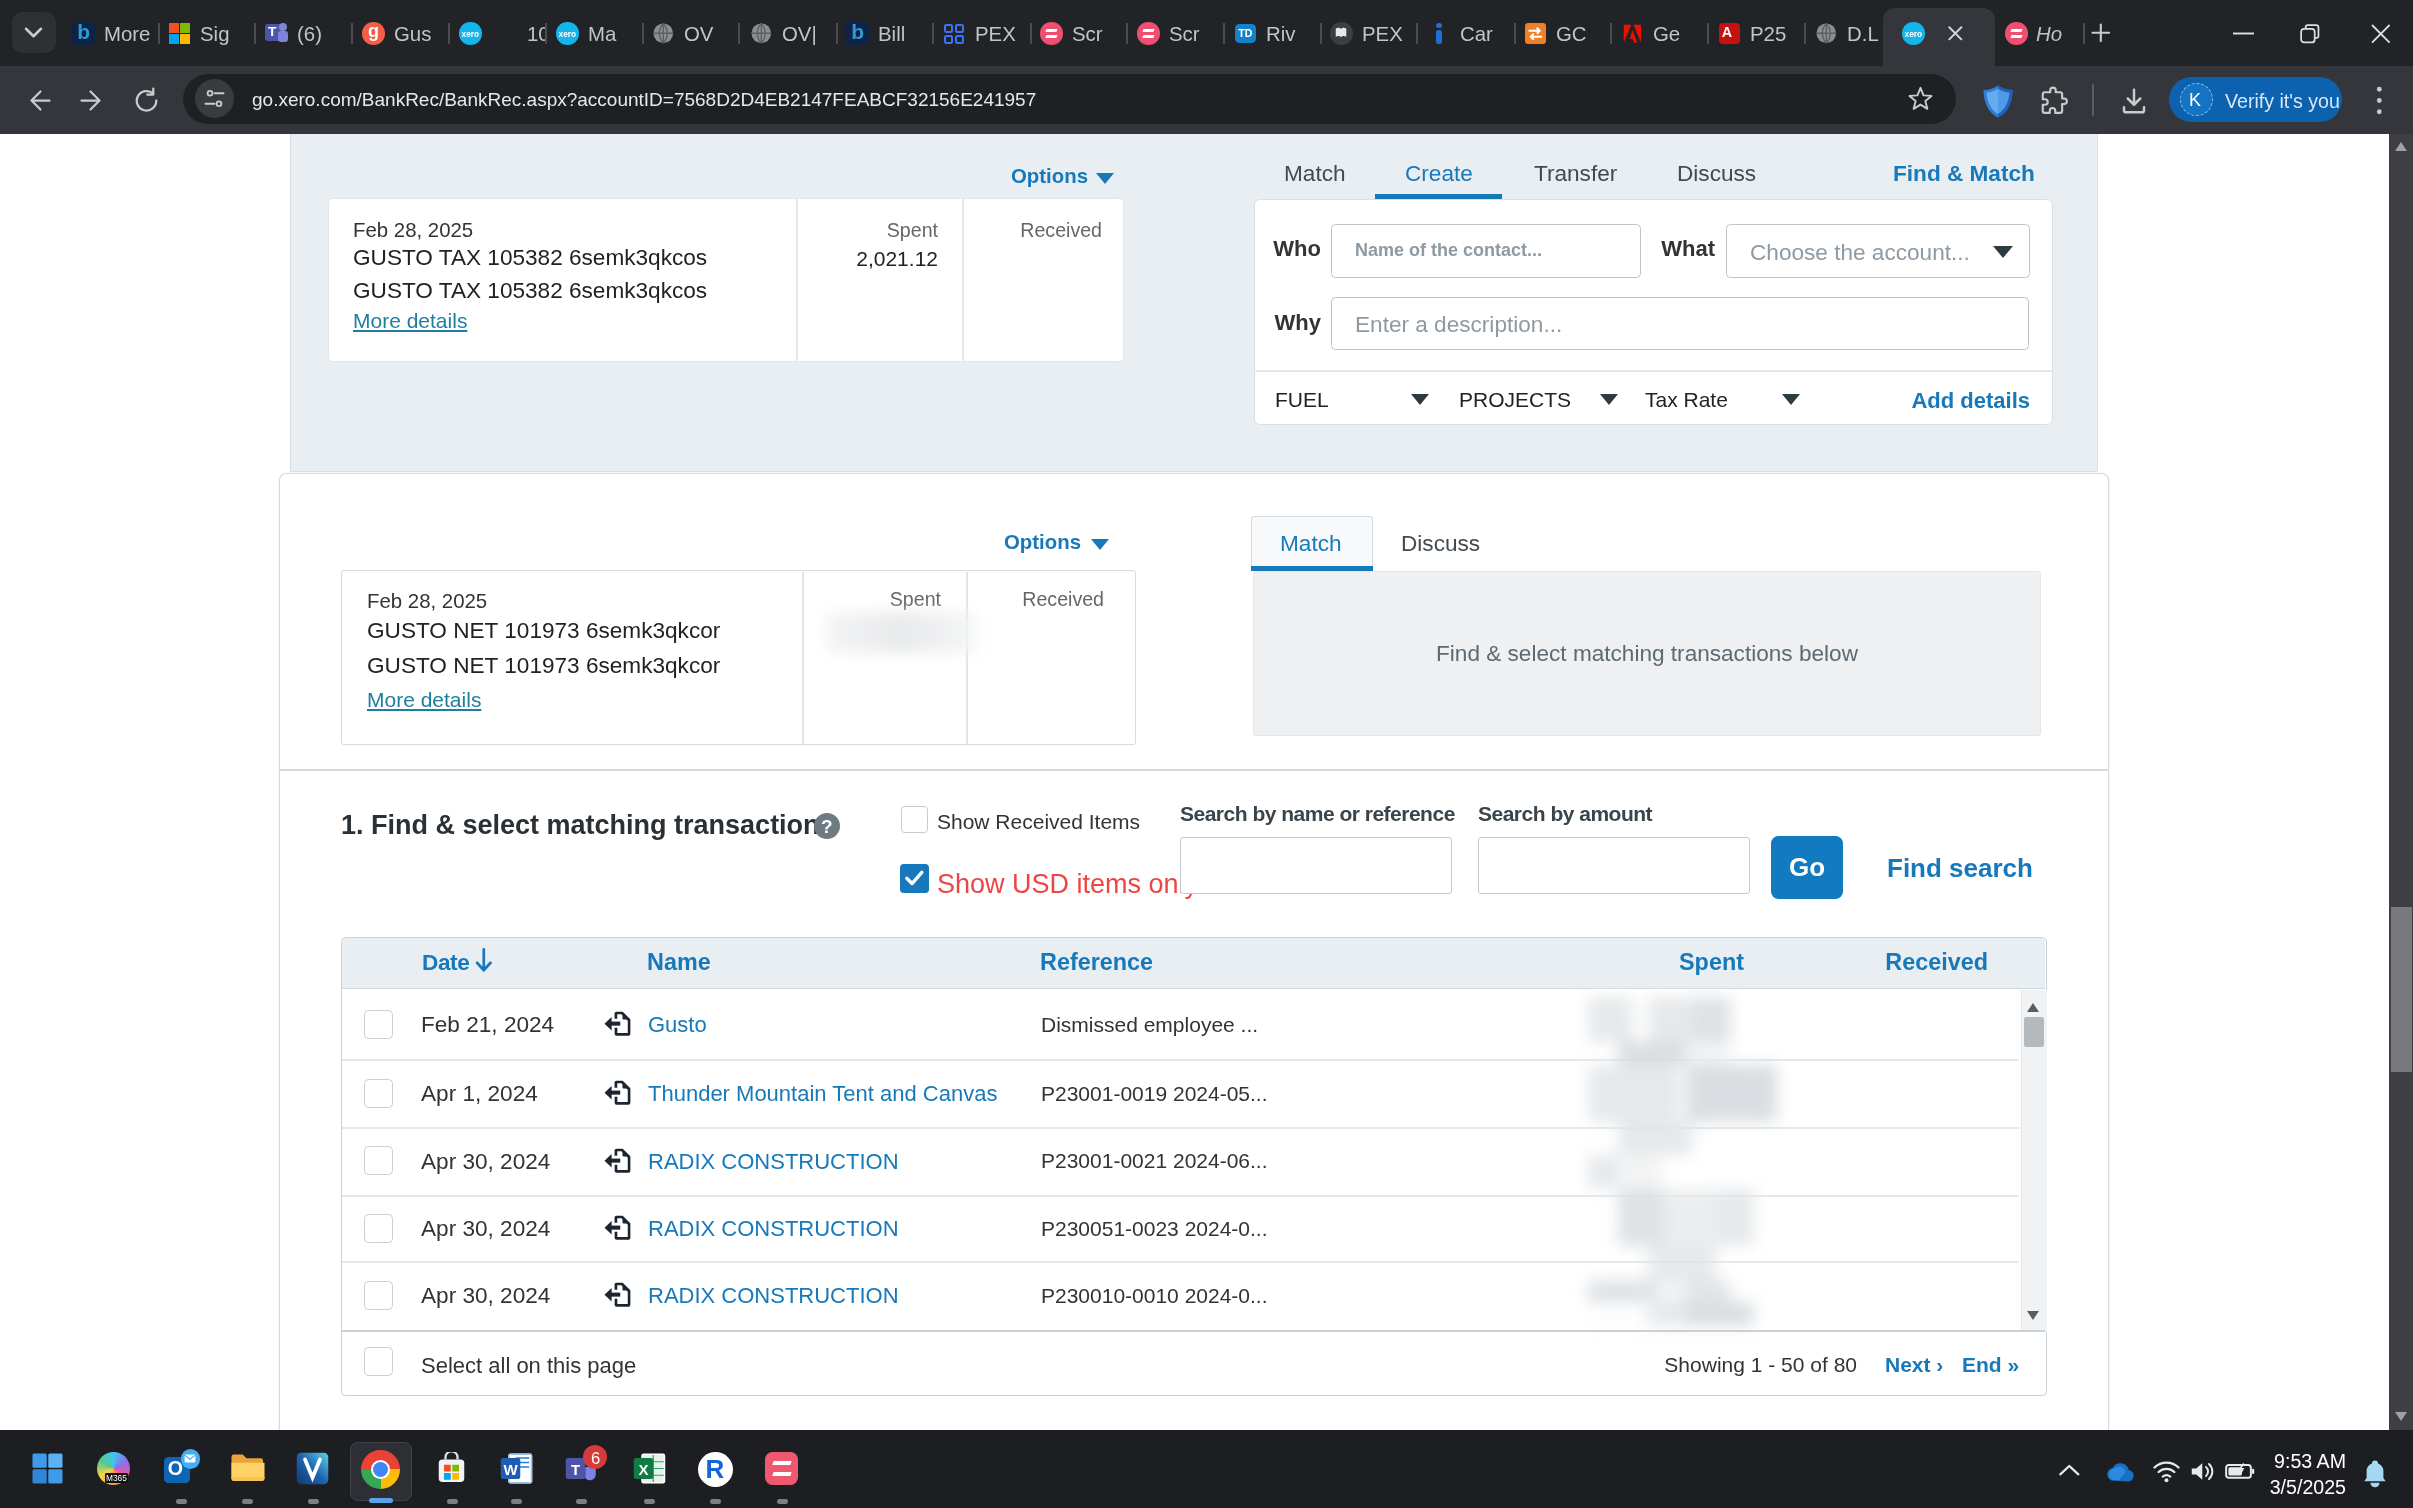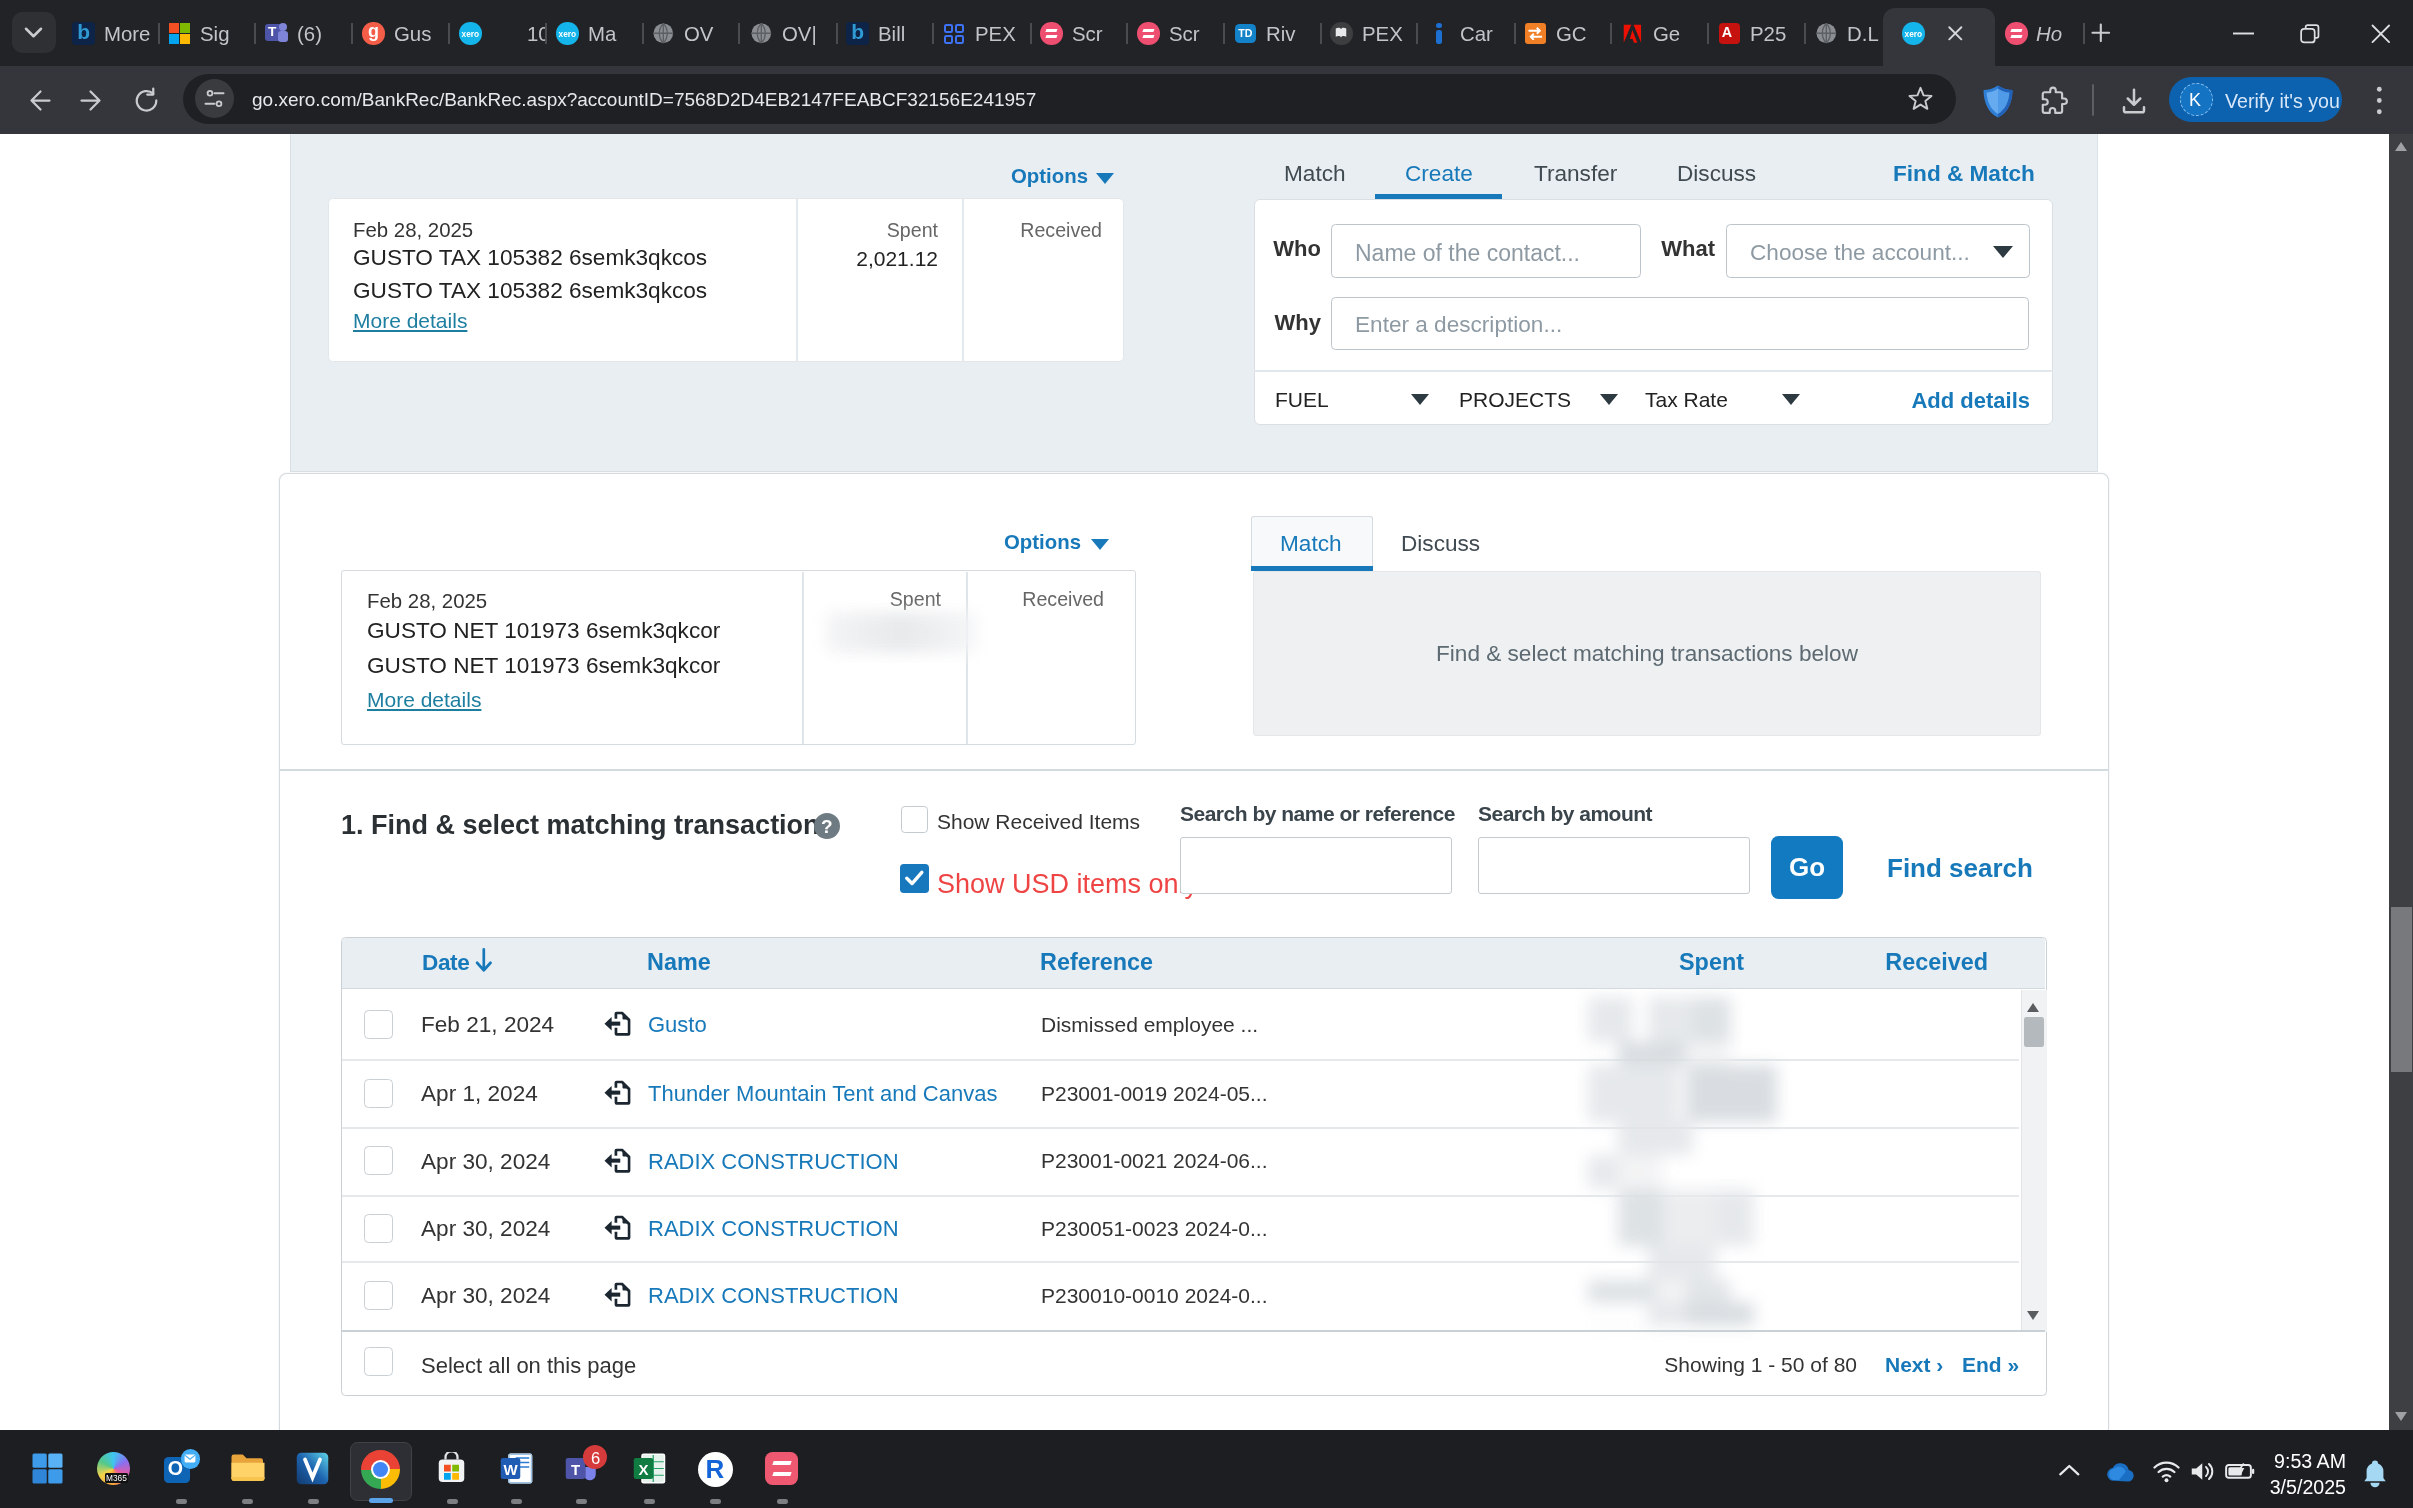--- a/index.html
+++ b/index.html
@@ -282,21 +282,21 @@
 <div style="position:absolute;right:1475px;top:247px;font-size:21px;color:#222;font-weight:400;white-space:nowrap;">2,021.12</div>
 <div style="position:absolute;left:1284px;top:161px;font-size:22.6px;color:#404a51;font-weight:400;white-space:nowrap;">Match</div>
 <div style="position:absolute;left:1405px;top:161px;font-size:22.6px;color:#1779ba;font-weight:400;white-space:nowrap;">Create</div>
 <div style="position:absolute;left:1534px;top:161px;font-size:22.6px;color:#404a51;font-weight:400;white-space:nowrap;">Transfer</div>
 <div style="position:absolute;left:1677px;top:161px;font-size:22.6px;color:#404a51;font-weight:400;white-space:nowrap;">Discuss</div>
 <div style="position:absolute;left:1893px;top:161px;font-size:22.6px;color:#1779ba;font-weight:700;white-space:nowrap;">Find &amp; Match</div>
 <div style="position:absolute;left:1375px;top:194px;width:127px;height:4.5px;background:#1779ba;"></div>
 <div style="position:absolute;left:1254px;top:199px;width:799px;height:226px;background:#fff;border-radius:6px;border:0.8px solid #d9dfe4;"></div>
 <div style="position:absolute;right:1092px;top:236px;font-size:22px;color:#333;font-weight:700;white-space:nowrap;">Who</div>
 <div style="position:absolute;left:1331px;top:224px;width:310px;height:54px;background:#fff;border:1.5px solid #bcc5cb;border-radius:4.5px;"></div>
-<div style="position:absolute;left:1355px;top:240px;font-size:23px;color:#8e9aa3;font-weight:400;white-space:nowrap;">Name of the contact...</div>
+<div style="position:absolute;left:1355px;top:240px;font-size:18px;color:#8e9aa3;font-weight:700;white-space:nowrap;">Name of the contact...</div>
 <div style="position:absolute;right:698px;top:236px;font-size:22px;color:#333;font-weight:700;white-space:nowrap;">What</div>
 <div style="position:absolute;left:1726px;top:224px;width:304px;height:54px;background:#fff;border:1.5px solid #bcc5cb;border-radius:4.5px;"></div>
 <div style="position:absolute;left:1750px;top:240px;font-size:22.6px;color:#8e9aa3;font-weight:400;white-space:nowrap;">Choose the account...</div>
 <div style="position:absolute;left:1993px;top:246px;width:0;height:0;border-left:10.6px solid transparent;border-right:10.6px solid transparent;border-top:12px solid #2d3a42;"></div>
 <div style="position:absolute;right:1092px;top:310px;font-size:22px;color:#333;font-weight:700;white-space:nowrap;">Why</div>
 <div style="position:absolute;left:1331px;top:297px;width:698px;height:53px;background:#fff;border:1.5px solid #bcc5cb;border-radius:4.5px;"></div>
 <div style="position:absolute;left:1355px;top:312px;font-size:22.6px;color:#8e9aa3;font-weight:400;white-space:nowrap;">Enter a description...</div>
 <div style="position:absolute;left:1254px;top:370px;width:799px;height:1.5px;background:#e2e7eb;"></div>
 <div style="position:absolute;left:1275px;top:388px;font-size:21px;color:#222;font-weight:400;white-space:nowrap;">FUEL</div>
 <div style="position:absolute;left:1411px;top:394px;width:0;height:0;border-left:9.8px solid transparent;border-right:9.8px solid transparent;border-top:11.3px solid #2d3a42;"></div>

